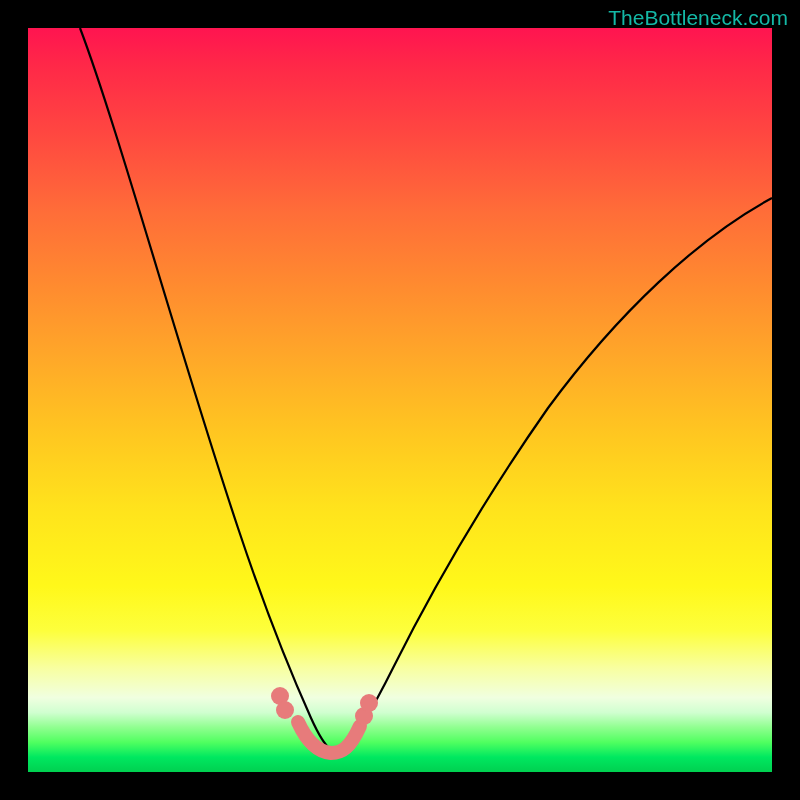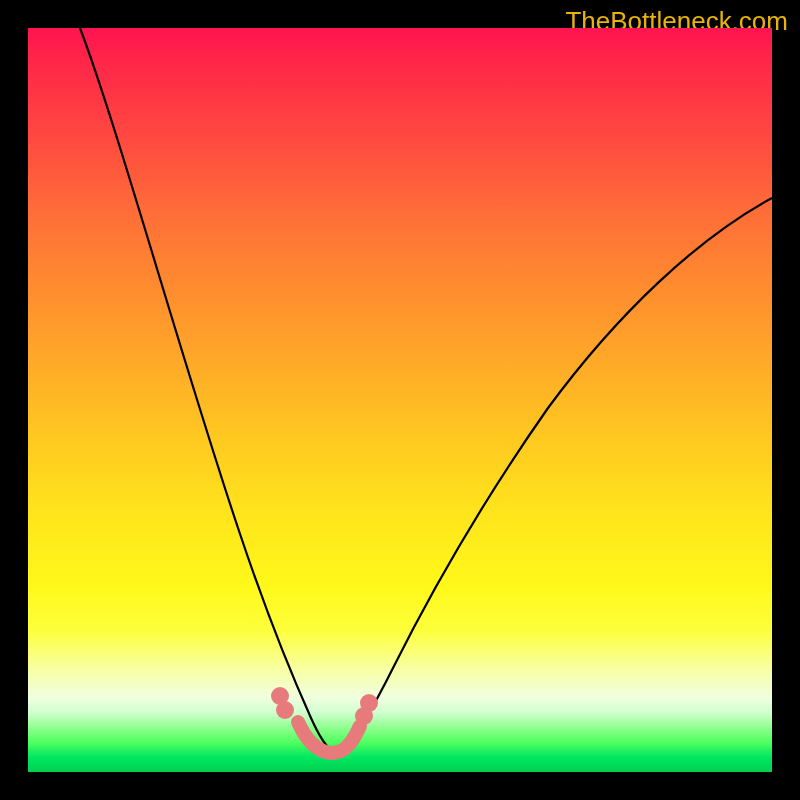--- a/index.html
+++ b/index.html
@@ -37,22 +37,22 @@
     #50ff60 96%,
     #00e860 98%,
     #00d050 100%
   );
 }
 .watermark {
   position: absolute;
   top: 6px;
   right: 12px;
   font-family: Arial, sans-serif;
-  font-size: 26px;
-  color: #eab308;
+  font-size: 21px;
+  color: #14b8a6;
   font-weight: 500;
 }
 svg.curves {
   position: absolute;
   left: 0;
   top: 0;
   width: 744px;
   height: 744px;
   pointer-events: none;
 }

